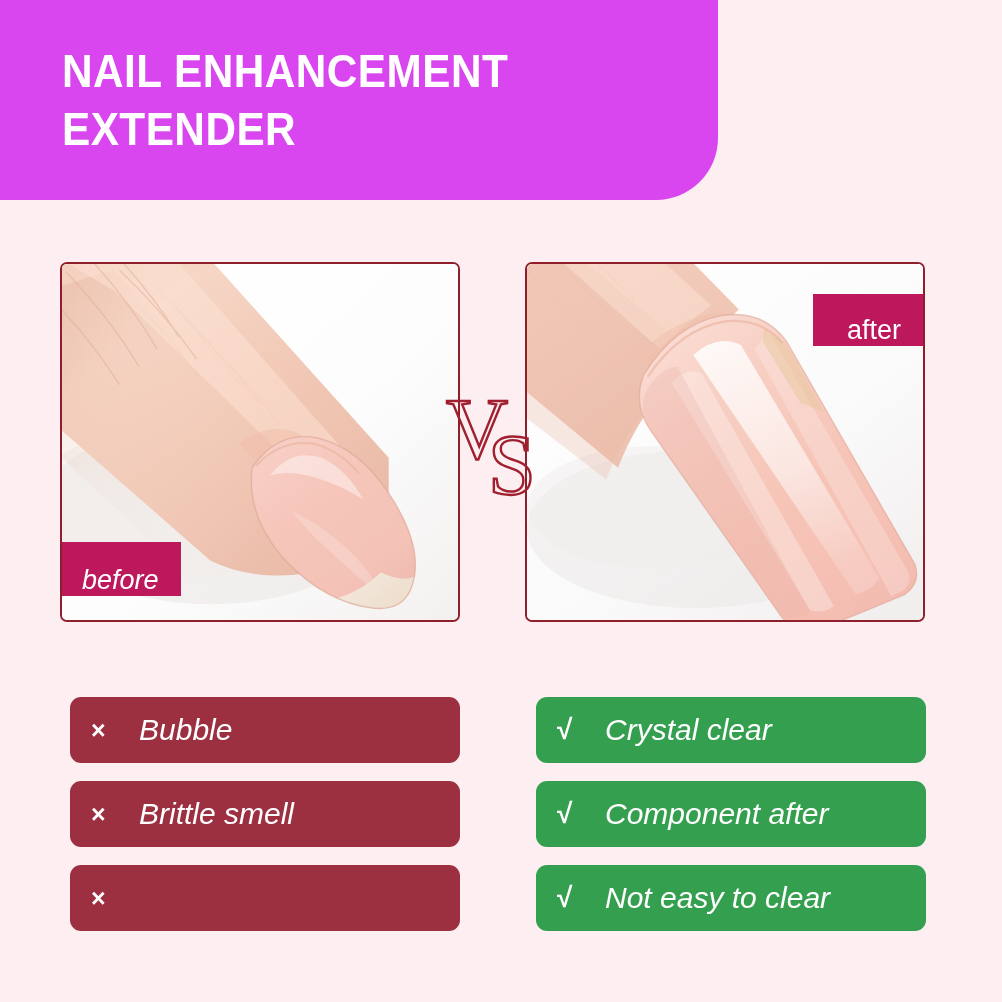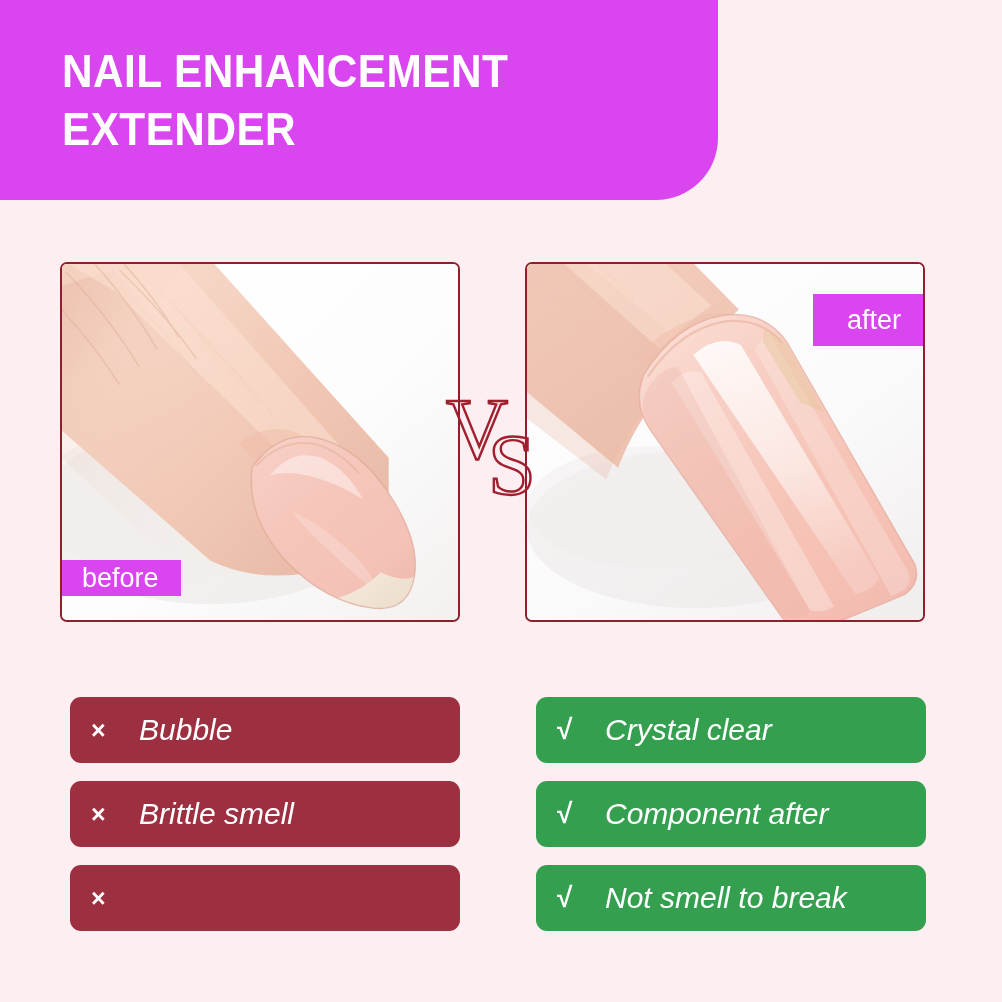--- a/index.html
+++ b/index.html
@@ -60,35 +60,36 @@
     box-sizing: border-box;
   }
   #photo-before { left: 60px;  top: 262px; width: 400px; height: 360px; }
   #photo-after  { left: 525px; top: 262px; width: 400px; height: 360px; }
 
   .photo-canvas { position: absolute; left: 0; top: 0; width: 100%; height: 100%; }
 
   
   .corner-tag {
     position: absolute;
-    background: #d946ef;
+    background: #be185d;
     color: #ffffff;
     font-family: "Liberation Sans", sans-serif;
     font-size: 27px;
     font-weight: normal;
     display: flex;
-    align-items: center;
+    align-items: flex-end;
     box-sizing: border-box;
     z-index: 6;
   }
   #tag-before {
     left: 0px;
     bottom: 24px;
-    height: 36px;
+    height: 54px;
     padding: 0 22px 0 20px;
+    font-style: italic;
   }
   #tag-after {
     right: 0px;
     top: 30px;
     height: 52px;
     padding: 0 22px 0 34px;
   }
 
   
   #vs-mark {
@@ -369,17 +370,17 @@
       <span class="feature-label">Crystal clear</span>
     </div>
 
     <div class="feature-bar bar-positive">
       <span class="feature-mark">√</span>
       <span class="feature-label">Component after</span>
     </div>
 
     <div class="feature-bar bar-positive">
       <span class="feature-mark">√</span>
-      <span class="feature-label">Not smell to break</span>
+      <span class="feature-label">Not easy to clear</span>
     </div>
   </div>
 
 </div>
 
 </body></html>

